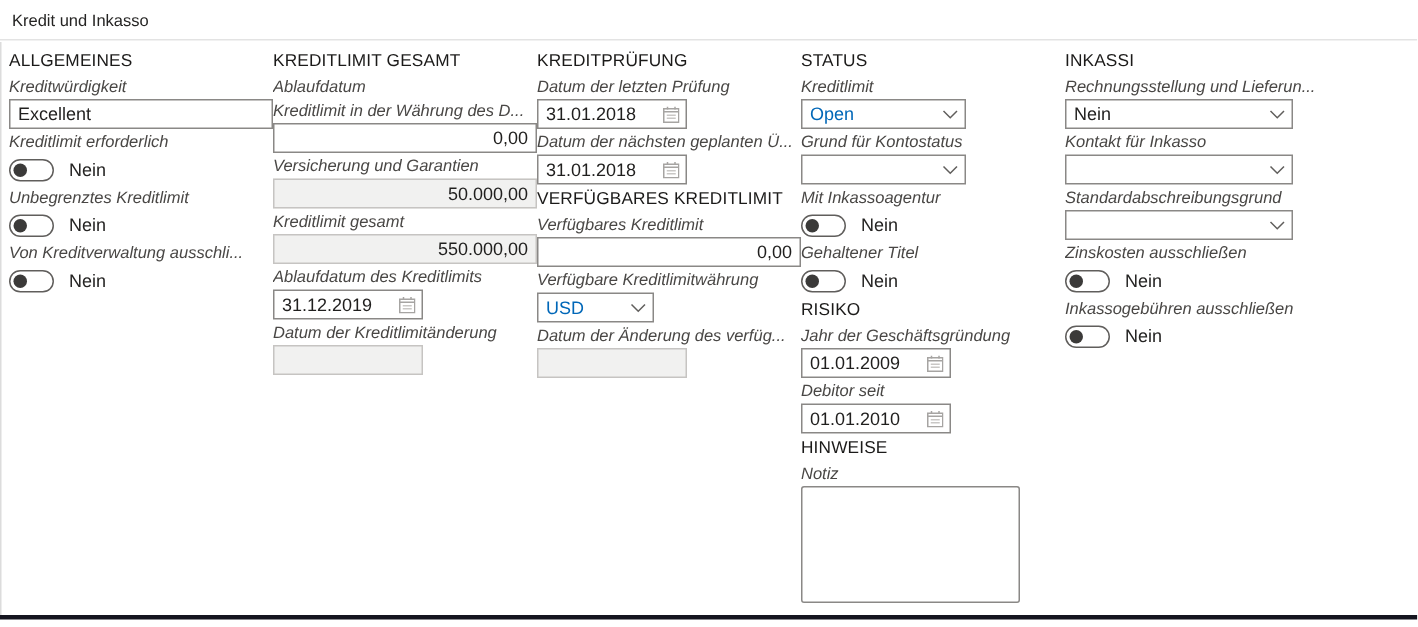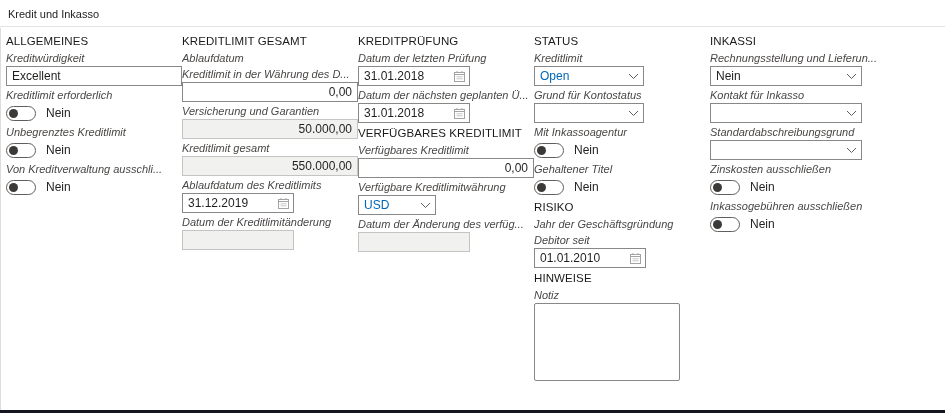--- a/index.html
+++ b/index.html
@@ -29,21 +29,21 @@
     display:flex; align-items:center; justify-content:space-between;
     padding:0 4px 0 5px; font-size:12px; color:#201f1e;
   }
   input.box { display:block; width:100%; padding:0 5px; outline:none;
     font-family:"Liberation Sans", sans-serif; border-radius:0; }
   .num input { text-align:right; }
   .disabled-box { background:#f1f1f0 !important; border-color:#c6c4c2 !important; }
   .val { white-space:nowrap; overflow:hidden; }
   .link-val { color:#0067b8; }
   .w-xs { width:72px; } .w-sm { width:74px; } .w-sm2 { width:78px; }
-  .w-md { width:110px;text-align:center; } .w-date { width:112px; } .w-lg { width:152px; }
+  .w-md { width:110px;text-align:center; } .w-date { width:100px; } .w-lg { width:152px; }
   .icon { flex:0 0 auto; display:flex; align-items:center; }
   .toggle-row { height:20px; display:flex; align-items:center; }
   .toggle {
     width:30px; height:15px; border:1px solid #605e5c; border-radius:9px;
     display:flex; align-items:center; padding:0 2px; background:#fff; cursor:pointer;
   }
   .knob { width:9px; height:9px; border-radius:50%; background:#3b3a39; }
   .toggle-label { font-size:12px; color:#252423; margin-left:10px; }
   textarea.notes {
     width:146px; height:78px; border:1px solid #8a8886; resize:none;
@@ -238,20 +238,33 @@
           <div class="toggle-row">
             <div class="toggle">
               <div class="knob"></div>
             </div>
             <span class="toggle-label">Nein</span>
           </div>
         </div>
         <div class="sec-h">RISIKO</div>
         <div class="field">
           <div class="flabel">Jahr der Geschäftsgründung</div>
+          <div class="ctrl box w-date">
+            <span class="val">01.01.2009</span>
+            <span class="icon">
+              <svg width="11" height="11" viewBox="0 0 11 11">
+                <rect x="0.5" y="1.5" width="10" height="9" fill="none" stroke="#a6a4a2"></rect>
+                <line x1="0.5" y1="3.5" x2="10.5" y2="3.5" stroke="#a6a4a2"></line>
+                <line x1="3" y1="0" x2="3" y2="2" stroke="#a6a4a2"></line>
+                <line x1="8" y1="0" x2="8" y2="2" stroke="#a6a4a2"></line>
+                <line x1="2.5" y1="5.8" x2="8.5" y2="5.8" stroke="#c9c7c5"></line>
+                <line x1="2.5" y1="7.8" x2="8.5" y2="7.8" stroke="#c9c7c5"></line>
+              </svg>
+            </span>
+          </div>
         </div>
         <div class="field">
           <div class="flabel">Debitor seit</div>
           <div class="ctrl box w-date">
             <span class="val">01.01.2010</span>
             <span class="icon">
               <svg width="11" height="11" viewBox="0 0 11 11">
                 <rect x="0.5" y="1.5" width="10" height="9" fill="none" stroke="#a6a4a2"></rect>
                 <line x1="0.5" y1="3.5" x2="10.5" y2="3.5" stroke="#a6a4a2"></line>
                 <line x1="3" y1="0" x2="3" y2="2" stroke="#a6a4a2"></line>

